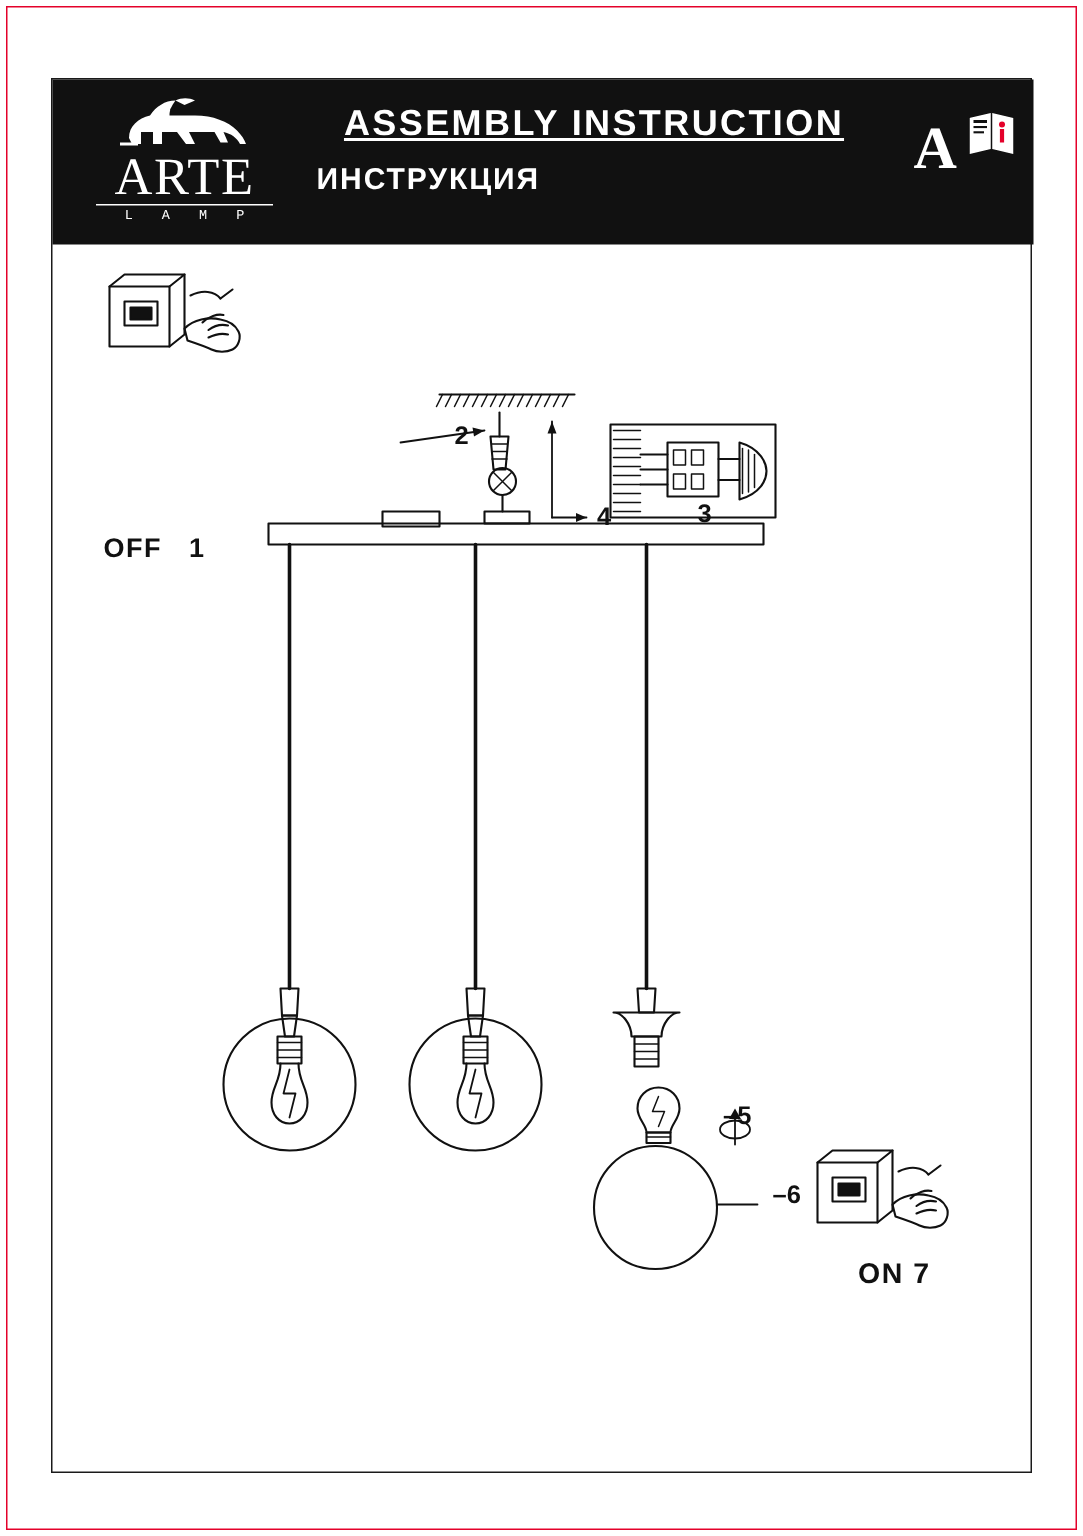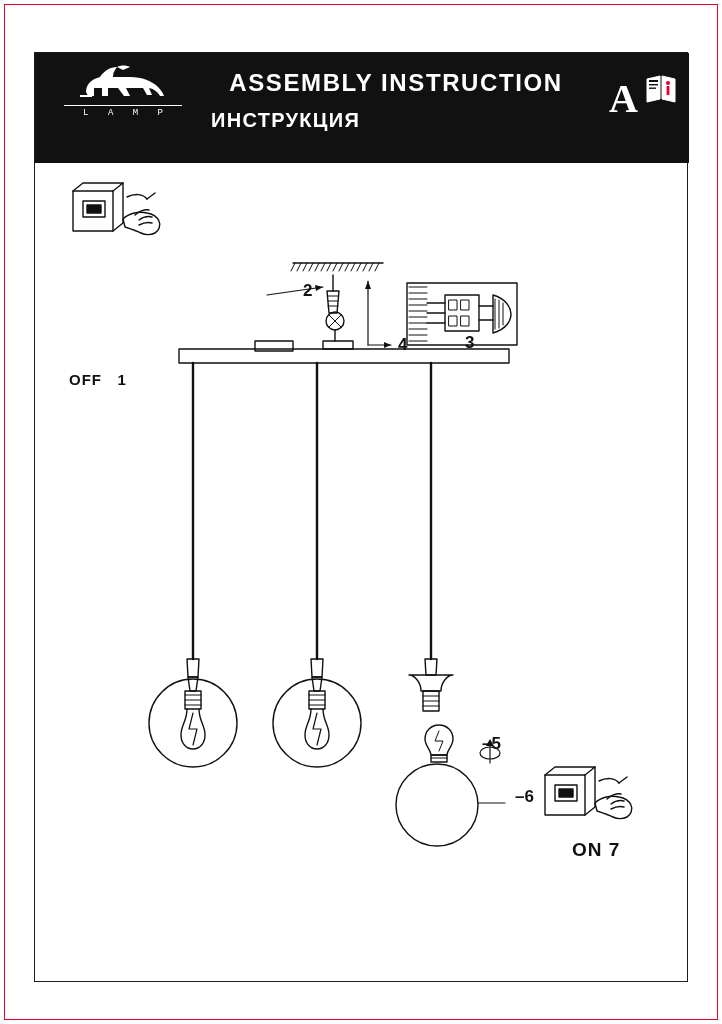--- a/index.html
+++ b/index.html
@@ -83,20 +83,21 @@
 
   .title-en {
     position: absolute;
     left: 176px; top: 16px;
     width: 370px;
     text-align: center;
     color: #fff;
     font-size: 24px;
     font-weight: bold;
     letter-spacing: 1.6px;
+    text-decoration: underline;
   }
   .title-ru {
     position: absolute;
     left: 176px; top: 56px;
     color: #fff;
     font-size: 20px;
     font-weight: bold;
     letter-spacing: 1.3px;
   }
   .model-code {
@@ -135,21 +136,21 @@
     height: 818px;
   }
 
   .lbl {
     position: absolute;
     font-family: "Liberation Sans", sans-serif;
     font-weight: bold;
     color: #111;
     white-space: nowrap;
   }
-  .lbl-off { left: 34px; top: 208px; font-size: 15px; letter-spacing: 1px; }
+  .lbl-off { left: 34px; top: 192px; font-size: 18px; letter-spacing: 1px; }
   .lbl-on  { left: 537px; top: 676px; font-size: 19px; letter-spacing: 1px; }
   .lbl-2 { left: 268px; top: 118px; font-size: 17px; }
   .lbl-3 { left: 430px; top: 170px; font-size: 17px; }
   .lbl-4 { left: 363px; top: 172px; font-size: 17px; }
   .lbl-5 { left: 447px; top: 571px; font-size: 17px; }
   .lbl-6 { left: 480px; top: 624px; font-size: 17px; }
 
   svg { display: block; }
   .drawing {
     position: absolute;
@@ -167,20 +168,21 @@
 
     <div class="logo-block">
       <svg class="logo-griffin" viewBox="0 0 110 40">
         <g fill="#ffffff">
           <path d="M18 30 C18 22 24 17 32 15 C36 9 42 5 49 5 C46 9 45 12 45 15 L62 15 C74 15 84 19 90 25 C93 28 95 31 96 34 L92 34 C90 30 86 27 81 26 L84 33 L79 33 L75 26 L58 26 L62 34 L56 34 L50 26 L40 26 L40 34 L34 34 L34 26 L26 26 L26 34 L20 34 Z"></path>
           <path d="M49 5 C53 3 58 3 62 5 L55 8 Z"></path>
           <circle cx="47" cy="11" r="1.4" fill="#111111"></circle>
           <path d="M12 33 L24 33 L24 35 L12 35 Z"></path>
         </g>
       </svg>
+      <div class="logo-word">ARTE</div>
       <div class="logo-rule"></div>
       <div class="logo-sub">L  A  M  P</div>
     </div>
 
     <div class="title-en">ASSEMBLY  INSTRUCTION</div>
     <div class="title-ru">ИНСТРУКЦИЯ</div>
 
     <div class="header-right">
       <div class="letter-a">A</div>
       <svg class="booklet-icon" width="34" height="34" viewBox="0 0 34 34">

